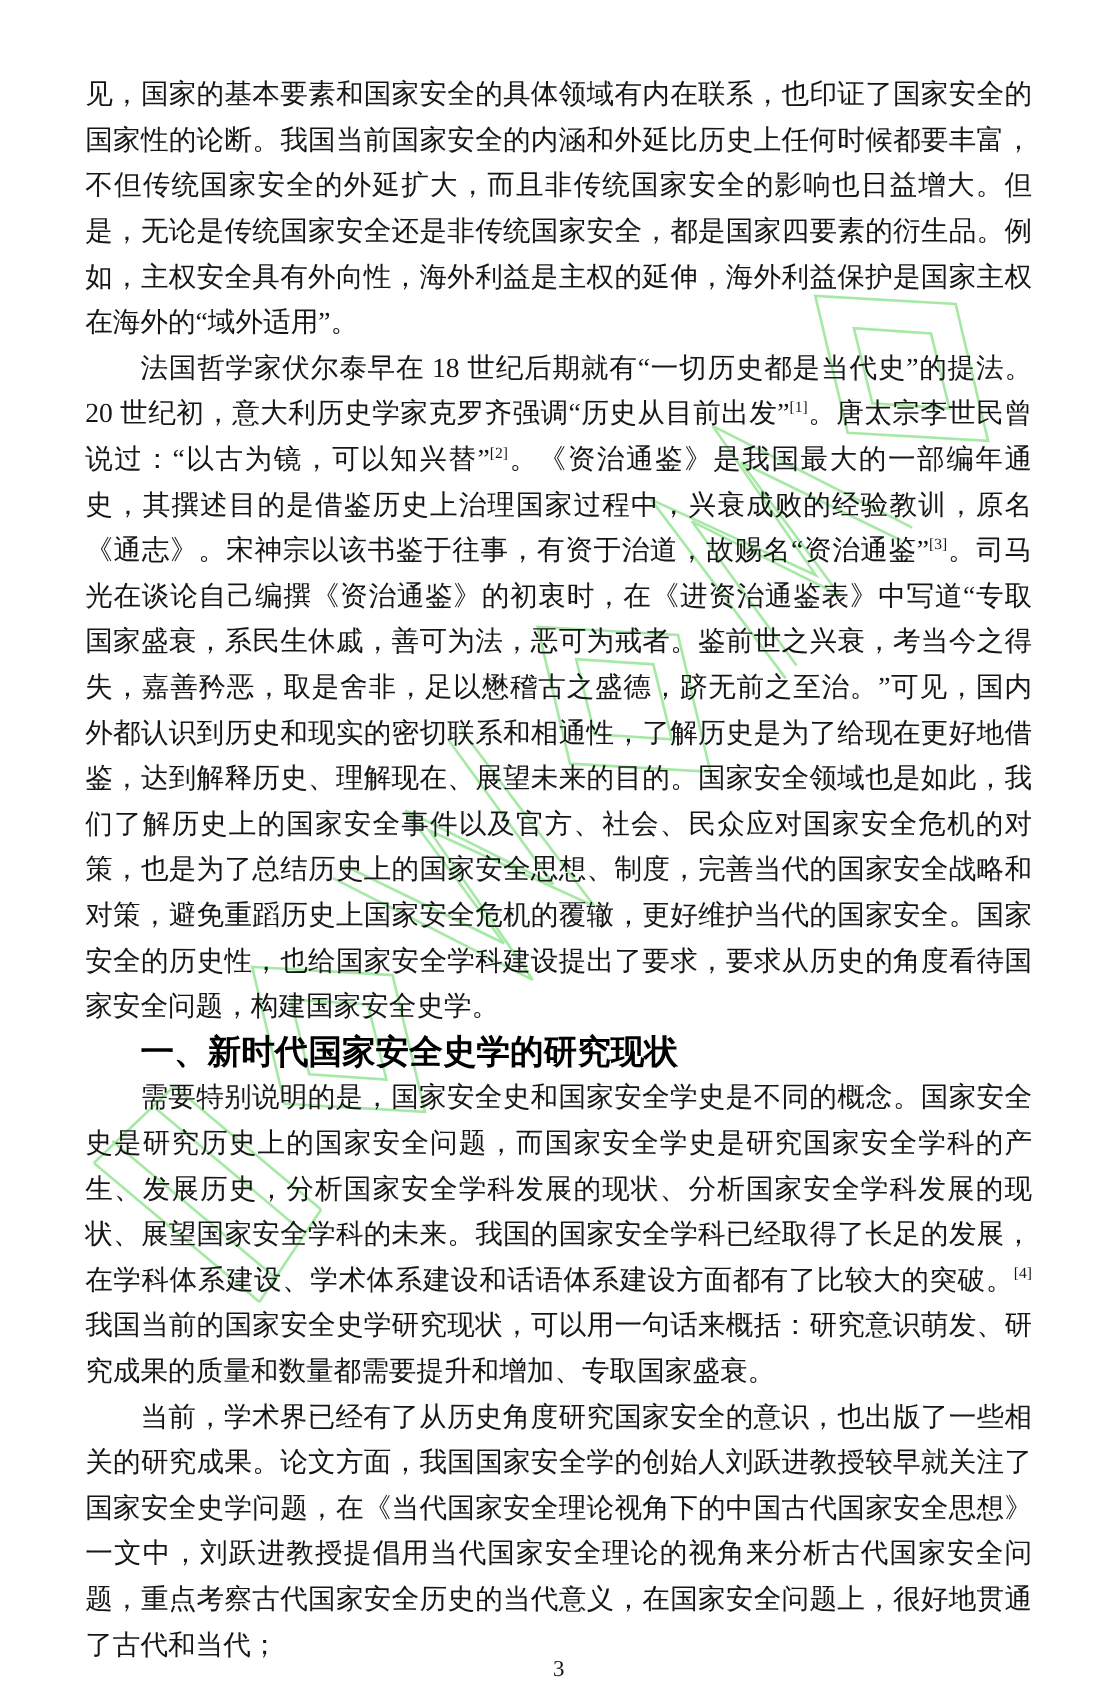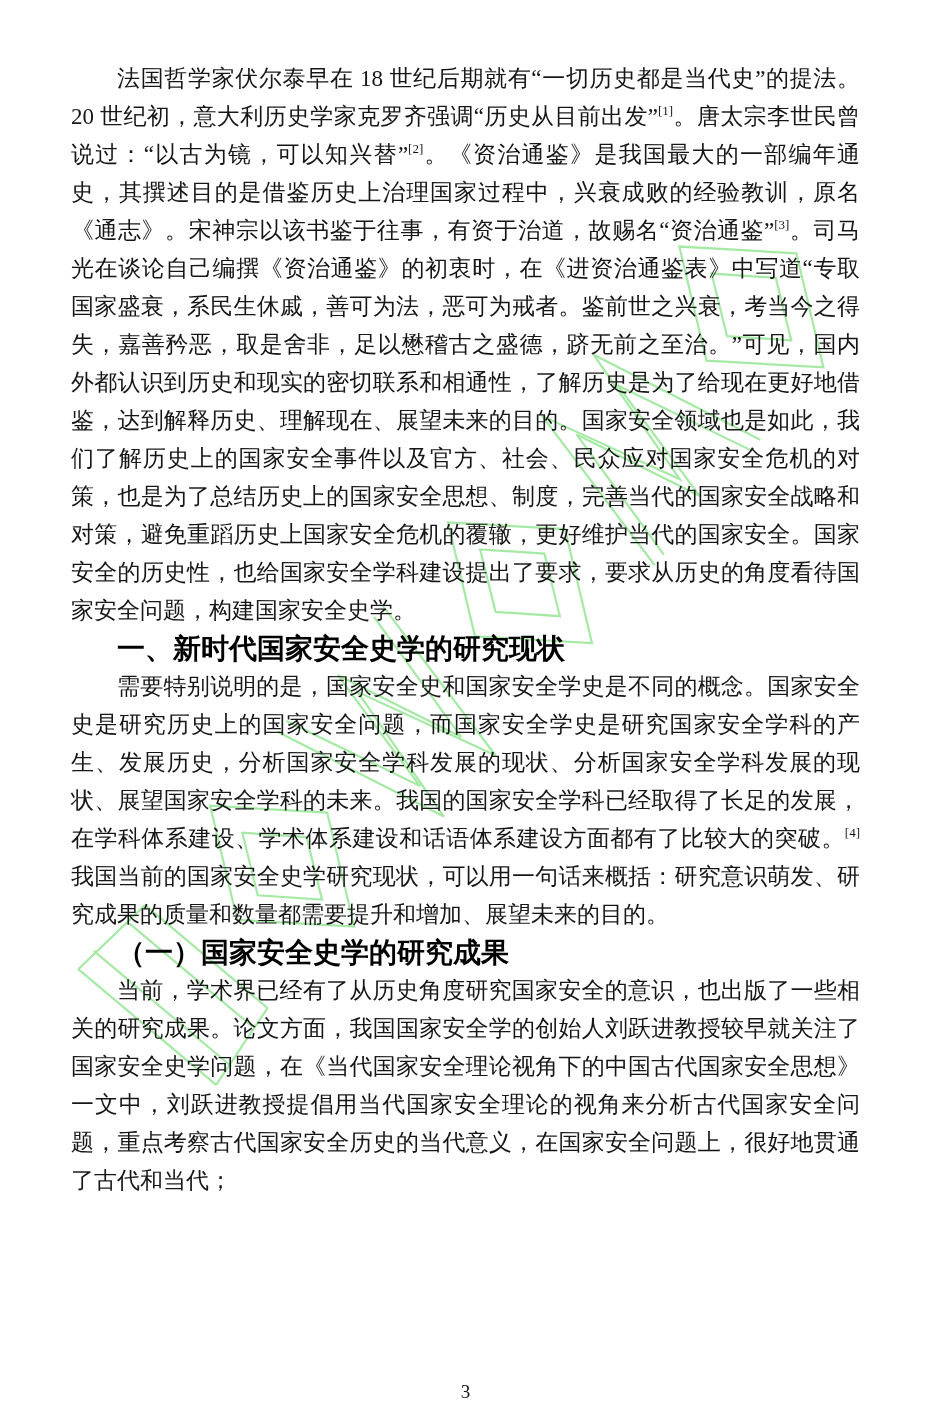--- a/index.html
+++ b/index.html
@@ -89,28 +89,28 @@
       <path d="M670 782 L712 600 L752 746 L792 600 L834 782"></path>
       <path d="M684 782 L720 638 L752 772 L784 638 L820 782"></path>
 
       <path d="M860 690 L930 596 L1000 690 L930 784 Z"></path>
       <path d="M892 690 L930 638 L968 690 L930 742 Z"></path>
     </g>
   </svg>
 
   <div class="content">
 
+    <p class="no-indent"><span>见，国家的基本要素和国家安全的具体领域有内在联系，也印证了国家安全的国家性的论断。我国当前国家安全的内涵和外延比历史上任何时候都要丰富，不但传统国家安全的外延扩大，而且非传统国家安全的影响也日益增大。但是，无论是传统国家安全还是非传统国家安全，都是国家四要素的衍生品。例如，主权安全具有外向性，海外利益是主权的延伸，海外利益保护是国家主权在海外的“域外适用”。</span></p>
 
     <p class="indent"><span>法国哲学家伏尔泰早在 18 世纪后期就有“一切历史都是当代史”的提法。20 世纪初，意大利历史学家克罗齐强调“历史从目前出发”</span><sup class="cite">[1]</sup><span>。唐太宗李世民曾说过：“以古为镜，可以知兴替”</span><sup class="cite">[2]</sup><span>。《资治通鉴》是我国最大的一部编年通史，其撰述目的是借鉴历史上治理国家过程中，兴衰成败的经验教训，原名《通志》。宋神宗以该书鉴于往事，有资于治道，故赐名“资治通鉴”</span><sup class="cite">[3]</sup><span>。司马光在谈论自己编撰《资治通鉴》的初衷时，在《进资治通鉴表》中写道“专取国家盛衰，系民生休戚，善可为法，恶可为戒者。鉴前世之兴衰，考当今之得失，嘉善矜恶，取是舍非，足以懋稽古之盛德，跻无前之至治。”可见，国内外都认识到历史和现实的密切联系和相通性，了解历史是为了给现在更好地借鉴，达到解释历史、理解现在、展望未来的目的。国家安全领域也是如此，我们了解历史上的国家安全事件以及官方、社会、民众应对国家安全危机的对策，也是为了总结历史上的国家安全思想、制度，完善当代的国家安全战略和对策，避免重蹈历史上国家安全危机的覆辙，更好维护当代的国家安全。国家安全的历史性，也给国家安全学科建设提出了要求，要求从历史的角度看待国家安全问题，构建国家安全史学。</span></p>
 
     <h2 class="heading">一、新时代国家安全史学的研究现状</h2>
 
-    <p class="indent"><span>需要特别说明的是，国家安全史和国家安全学史是不同的概念。国家安全史是研究历史上的国家安全问题，而国家安全学史是研究国家安全学科的产生、发展历史，分析国家安全学科发展的现状、分析国家安全学科发展的现状、展望国家安全学科的未来。我国的国家安全学科已经取得了长足的发展，在学科体系建设、学术体系建设和话语体系建设方面都有了比较大的突破。</span><sup class="cite">[4]</sup><span>我国当前的国家安全史学研究现状，可以用一句话来概括：研究意识萌发、研究成果的质量和数量都需要提升和增加、展望未来的目的。</span></p>
+    <p class="indent"><span>需要特别说明的是，国家安全史和国家安全学史是不同的概念。国家安全史是研究历史上的国家安全问题，而国家安全学史是研究国家安全学科的产生、发展历史，分析国家安全学科发展的现状、分析国家安全学科发展的现状、展望国家安全学科的未来。我国的国家安全学科已经取得了长足的发展，在学科体系建设、学术体系建设和话语体系建设方面都有了比较大的突破。</span><sup class="cite">[4]</sup><span>我国当前的国家安全史学研究现状，可以用一句话来概括：研究意识萌发、研究成果的质量和数量都需要提升和增加、专取国家盛衰。</span></p>
 
-    <h3 class="heading">（一）国家安全史学的研究成果</h3>
 
     <p class="indent"><span>当前，学术界已经有了从历史角度研究国家安全的意识，也出版了一些相关的研究成果。论文方面，我国国家安全学的创始人刘跃进教授较早就关注了国家安全史学问题，在《当代国家安全理论视角下的中国古代国家安全思想》一文中，刘跃进教授提倡用当代国家安全理论的视角来分析古代国家安全问题，重点考察古代国家安全历史的当代意义，在国家安全问题上，很好地贯通了古代和当代；</span></p>
 
   </div>
 
   <div class="footer">3</div>
 
 </div>
 
 </body></html>

